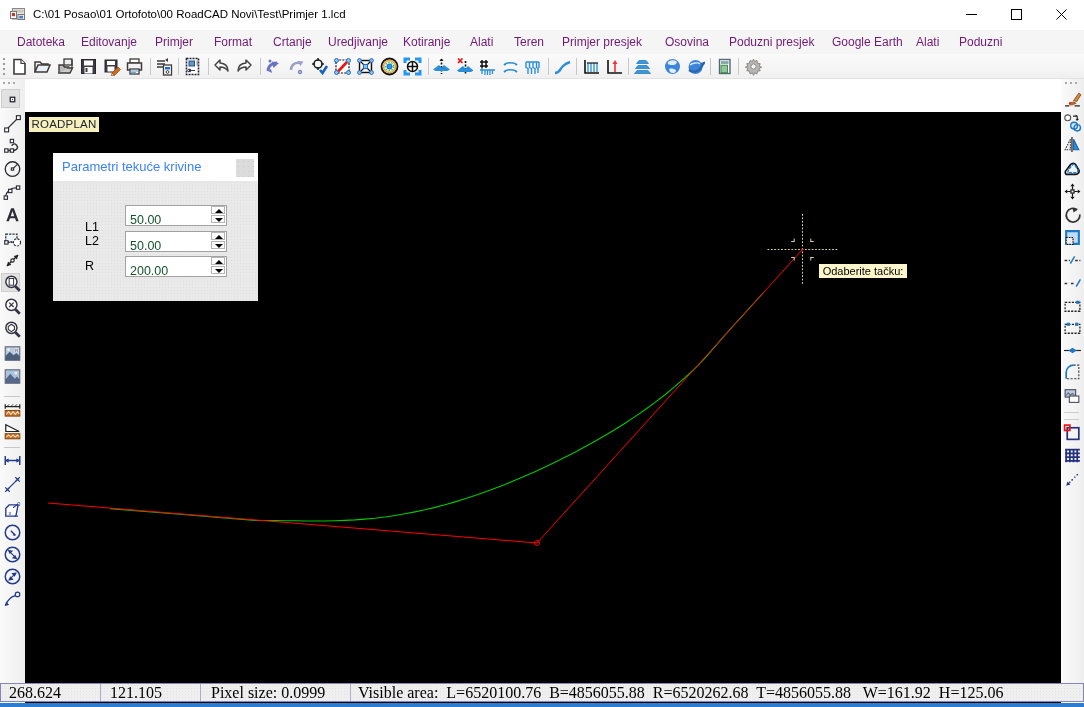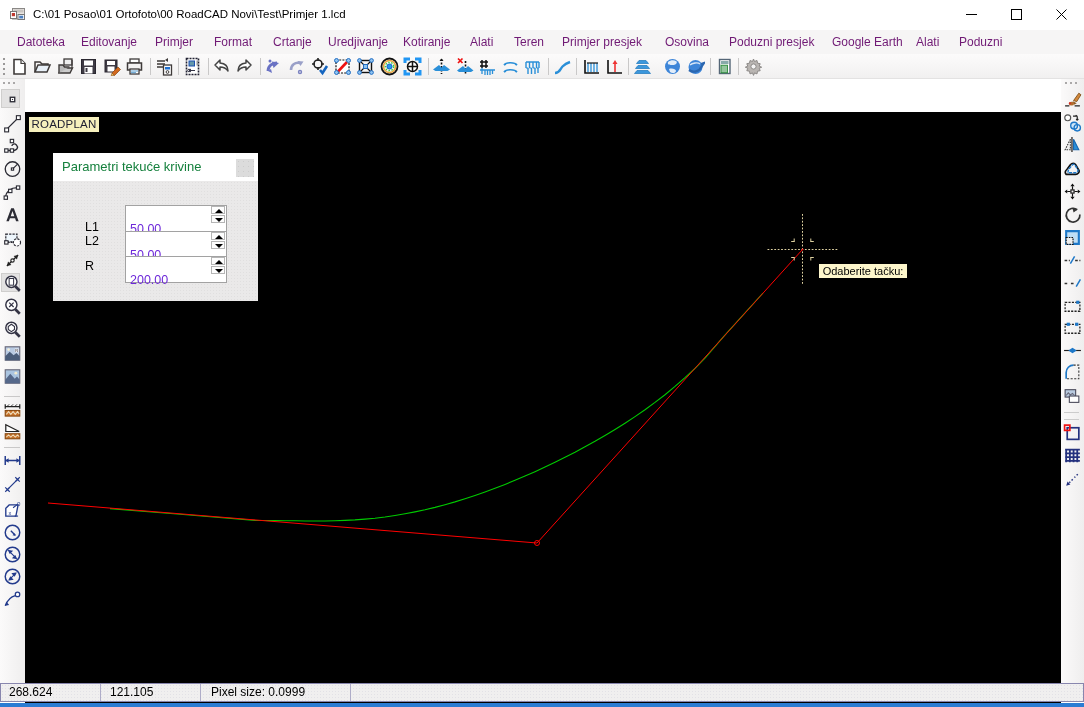--- a/index.html
+++ b/index.html
@@ -28,37 +28,37 @@
   .rbi { position:absolute; left:2px; width:19px; height:19px; }
   
   #canvas { position:absolute; left:25px; top:79px; width:1036px; height:604px; background:#000;margin-top:33px; }
   #roadplan { position:absolute; left:4px; top:5px; width:70px; height:15px; background:#f6f0bd;
      color:#1e1e30; font-size:11.5px; line-height:15px; text-align:center; letter-spacing:.2px; }
   #tooltip { position:absolute; left:794px; top:152px; width:88px; height:14px; background:#fdf6cb;
      color:#000; font-size:11px; line-height:14px; text-align:center; }
   
   #dialog { position:absolute; left:28px; top:41px; width:205px; height:148px; background:#e9e8e8; }
   #dlg-title { position:absolute; left:0; top:0; width:205px; height:28px; background:#fff;
-     font-size:13px; color:#15803d; line-height:28px; padding-left:9px; }
+     font-size:13px; color:#3b82f6; line-height:28px; padding-left:9px; }
   #dlg-dots { position:absolute; left:183px; top:6px; width:18px; height:18px; background:#dcdcdc;
      background-image:radial-gradient(#cccccc 0.6px, transparent 0.7px); background-size:5px 5px; }
   #dlg-body { position:absolute; left:0; top:28px; width:205px; height:120px; background:#eae9e9;
      background-image:radial-gradient(#e0dfdf 0.7px, transparent 0.8px); background-size:3px 3px; }
   .dlbl { position:absolute; left:32px; font-size:12.5px; color:#000; }
-  .dfield { position:absolute; left:72px; width:102px; height:27px; background:#fff;
-     border:1px solid #a2a2a2; font-size:12.5px; color:#6d28d9; padding:16px 0 0 4px; }
+  .dfield { position:absolute; left:72px; width:102px; height:21px; background:#fff;
+     border:1px solid #a2a2a2; font-size:12.5px; color:#14532d; padding:7px 0 0 4px; }
   .dspin { position:absolute; left:158px; width:14px; height:17px; }
   .spbtn { position:absolute; left:0; width:14px; height:8px; background:#fdfdfd; border:1px solid #b5b5b5; }
   .spbtn:after { content:""; position:absolute; left:3px; border-left:4px solid transparent; border-right:4px solid transparent; }
   .spup:after { top:2px; border-bottom:4px solid #000; }
   .spdn:after { top:2px; border-top:4px solid #000; }
   
   #statusbar { position:absolute; left:0; top:683px; width:1084px; height:19px; background:#f0efef;
-     border:1px solid #8886ae; font-size:12px; color:#000;
-     background-image:radial-gradient(#e2e1e6 0.6px, transparent 0.7px); background-size:3px 3px; }
+     border:1px solid #8886ae; font-size:16px; color:#000;
+     background-image:radial-gradient(#e2e1e6 0.6px, transparent 0.7px); background-size:3px 3px;font-family:Liberation Serif, serif; }
   .scell { position:absolute; top:0; height:17px; line-height:17px; }
   .ssep { position:absolute; top:0; width:1px; height:17px; background:#aeacc8; }
   #bottomline { position:absolute; left:0; top:703px; width:1084px; height:4px; background:#2b7cd3; }
 </style>
 </head>
 <body>
 <div id="win">
   <div id="titlebar">
     <svg class="abs" style="left:10px;top:8px" width="15" height="15" viewBox="0 0 15 15">
       <rect x="2.5" y="0.5" width="12" height="10.5" fill="#e8e5e2" stroke="#8a8886"></rect>
@@ -538,15 +538,16 @@
         <path d="M3 15l4-1.2L4.3 11z" fill="#24317e"></path>
       </svg>
     </div>
   <div id="statusbar">
     <div class="scell" style="left:8px">268.624</div>
     <div class="ssep" style="left:99px"></div>
     <div class="scell" style="left:109px">121.105</div>
     <div class="ssep" style="left:199px"></div>
     <div class="scell" style="left:210px">Pixel size: 0.0999</div>
     <div class="ssep" style="left:349px"></div>
+    <div class="scell" style="left:357px">Visible area:&nbsp; L=6520100.76&nbsp; B=4856055.88&nbsp; R=6520262.68&nbsp; T=4856055.88&nbsp;&nbsp; W=161.92&nbsp; H=125.06</div>
   </div>
   <div id="bottomline"></div>
 </div>
 
 </body></html>

